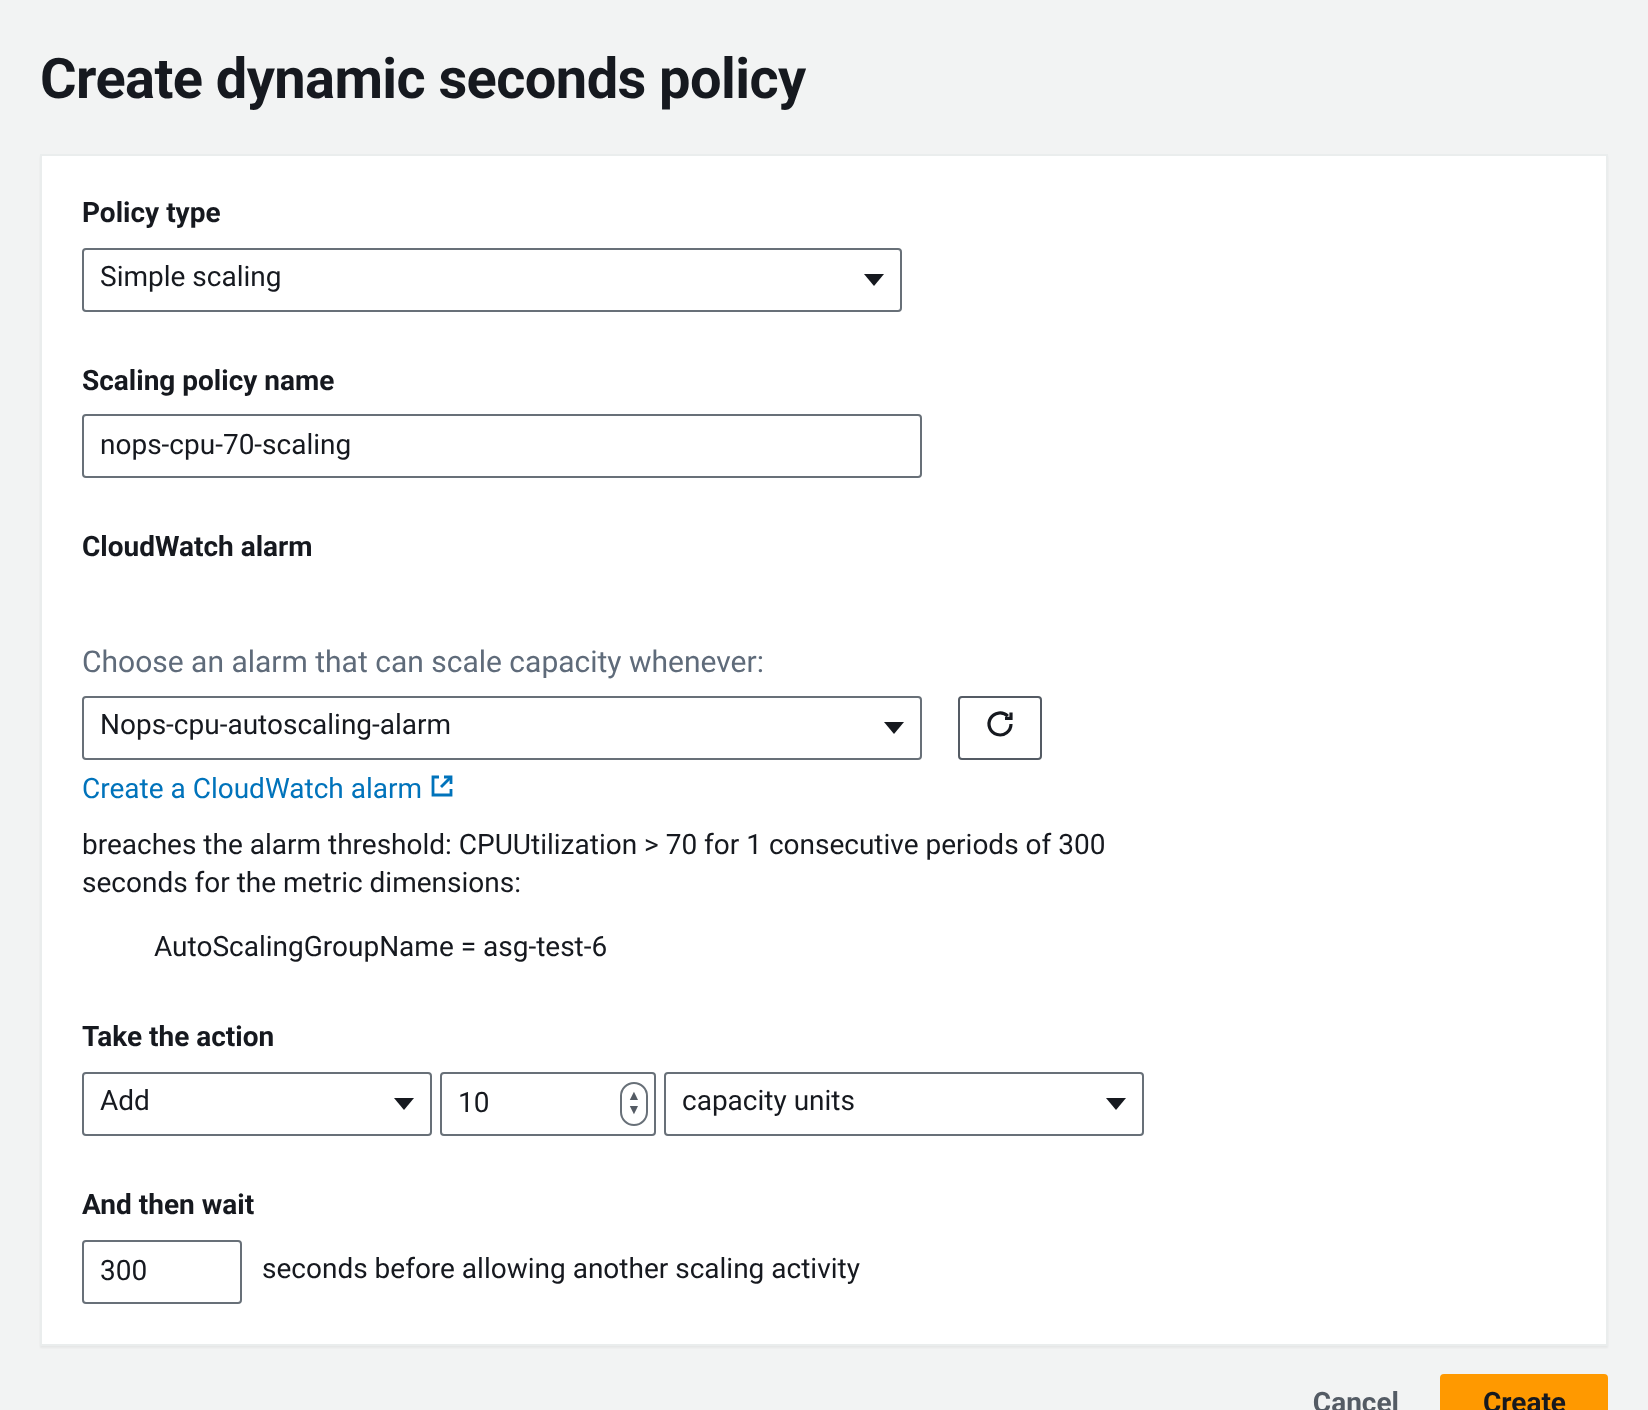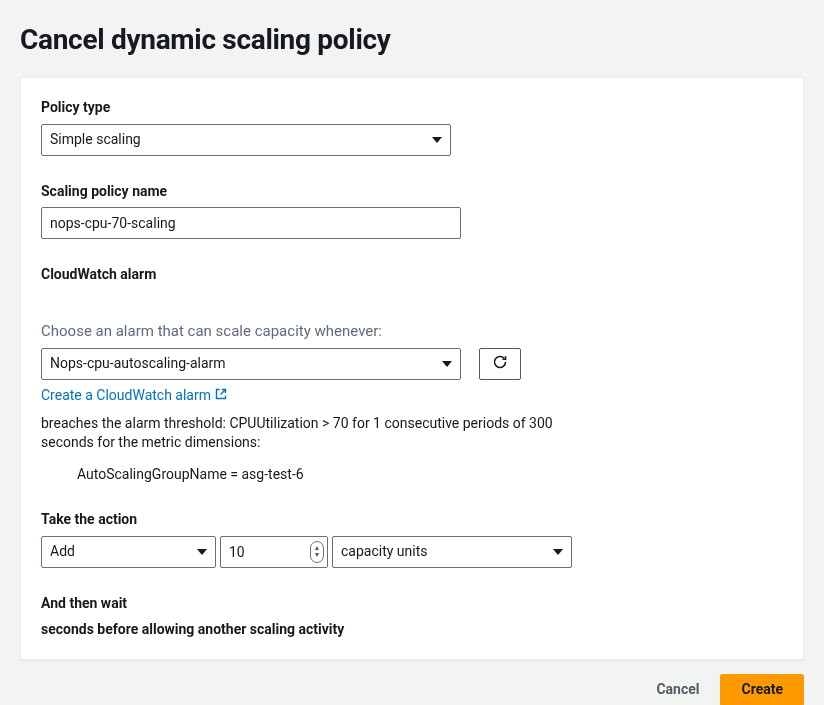--- a/index.html
+++ b/index.html
@@ -64,27 +64,27 @@
     background:#fff; display:inline-flex; align-items:center; justify-content:center;
     cursor:pointer;
   }
   .link { color: var(--link); text-decoration:none; display:inline-flex; align-items:center; gap:4px; cursor:pointer; }
   .desc { color: var(--text); margin-top:8px; }
   .dims { margin-top:12px; padding-left:36px; }
   .footer { display:flex; justify-content:flex-end; padding:14px 0 0 0; }
   .btn { font: inherit; height:32px; padding:0 20px; border-radius:2px; cursor:pointer; border:1px solid transparent; font-weight:700; }
   .btn-link { background:transparent; color:#545b64; border-color:transparent; font-weight:700; }
   .btn-primary { background: var(--primary); color:#16191f; border-color: var(--primary); }
-  .inline-text { margin-left:0;font-weight:bold; }
+  .inline-text { margin-left:10px; }
 </style>
 </head>
 <body>
 
 <div class="container">
-  <h1>Cancel dynamic scaling policy</h1>
+  <h1>Create dynamic seconds policy</h1>
 
   <div class="panel">
 
     <div class="field">
       <span class="label">Policy type</span>
       <div class="select" style="width:410px;">
         <span>Simple scaling</span>
         <span class="caret">
           <svg width="10" height="6" viewBox="0 0 10 6">
               <path d="M0 0 L5 6 L10 0 Z" fill="#16191f"></path>
@@ -158,20 +158,21 @@
                 <path d="M0 0 L5 6 L10 0 Z" fill="#16191f"></path>
               </svg>
           </span>
         </div>
       </div>
     </div>
 
     <div class="field" style="margin-bottom:0;">
       <span class="label">And then wait</span>
       <div class="row" style="gap:0;">
+        <input class="input" style="width: 80px;" value="300">
         <span class="inline-text">seconds before allowing another scaling activity</span>
       </div>
     </div>
 
   </div>
 
   <div class="footer">
     <button class="btn btn-link">Cancel</button>
     <button class="btn btn-primary">Create</button>
   </div>

